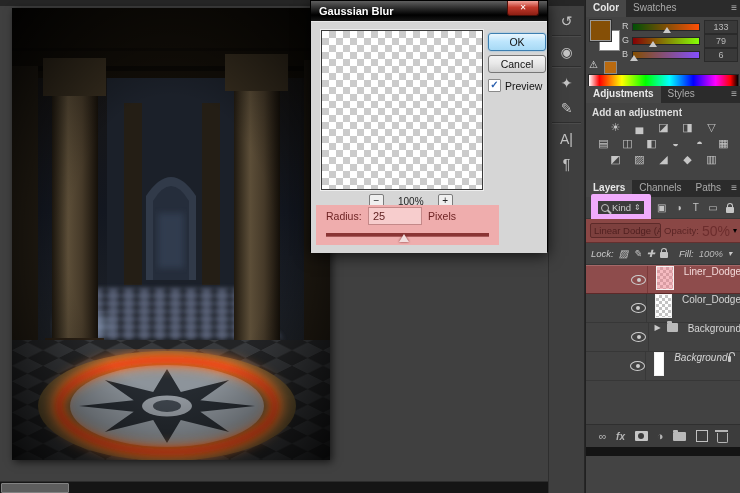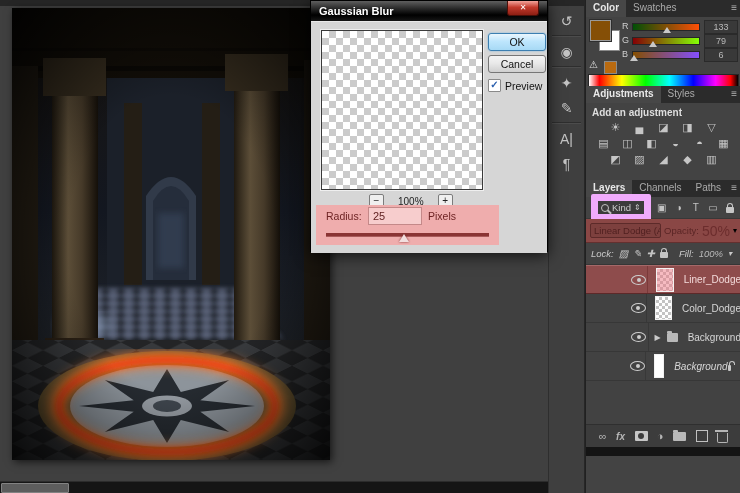--- a/index.html
+++ b/index.html
@@ -59,21 +59,21 @@
   .blend-row{height:23px;display:flex;align-items:center;gap:3px;padding:0 4px;background:#8a4745;border-bottom:1px solid #63302f;}
   .blend-dd{width:93px;display:flex;align-items:center;justify-content:space-between;background:#7d403e;border:1px solid #5c2a29;border-radius:2px;padding:1px 3px;font-size:9.5px;color:#4f1f1f;white-space:nowrap;overflow:hidden;}
   .red-label{font-size:9.5px;color:#5a2525;}
   .red-value{font-size:14px;color:#6c2d2d;}
   .lock-row{height:21px;display:flex;align-items:center;gap:5px;padding:0 5px;border-bottom:1px solid #363636;font-size:9.5px;color:#c9c9c9;background:#434343;font-style:italic;}
   .lk-icon{color:#c3c3c3;font-size:10px;}
   .gray-value{font-size:9.5px;color:#b9b9b9;}
   .dd-arrow{font-size:8px;color:inherit;}
 
   .layers-list{background:#424242;}
-  .layer-row{height:28px;display:flex;align-items:center;border-bottom:1px solid #373737;position:relative;padding-left:44px;}
+  .layer-row{height:28px;display:flex;border-bottom:1px solid #373737;position:relative;padding-left:44px;}
   .layer-row.selected{background:#8e4c4c;border-top:1px solid #a56868;border-bottom:1px solid #5d2929;height:27px;}
   .eye-cell{width:22px;height:100%;display:flex;align-items:center;justify-content:center;border-right:1px solid #383838;box-sizing:border-box;}
   .selected .eye-cell{border-right:1px solid #7a3a3a;}
   .eye-icon{display:inline-block;width:13px;height:8px;border:1px solid #cdcdcd;border-radius:50%;position:relative;}
   .eye-icon::after{content:'';position:absolute;left:50%;top:50%;width:4px;height:4px;margin:-2px 0 0 -2px;background:#cdcdcd;border-radius:50%;}
   .thumb{width:21px;height:24px;margin-left:8px;border:1px solid #f2f2f2;box-sizing:border-box;}
   .checker-sm{background-color:#fff;background-image:linear-gradient(45deg,#c3c3c3 25%,transparent 25%,transparent 75%,#c3c3c3 75%),linear-gradient(45deg,#c3c3c3 25%,transparent 25%,transparent 75%,#c3c3c3 75%);background-size:6px 6px;background-position:0 0,3px 3px;}
   .thumb.tint-pink{position:relative;}
   .thumb.tint-pink::after{content:'';position:absolute;inset:0;background:rgba(238,120,132,.5);}
   .thumb.white{background:#fff;}

